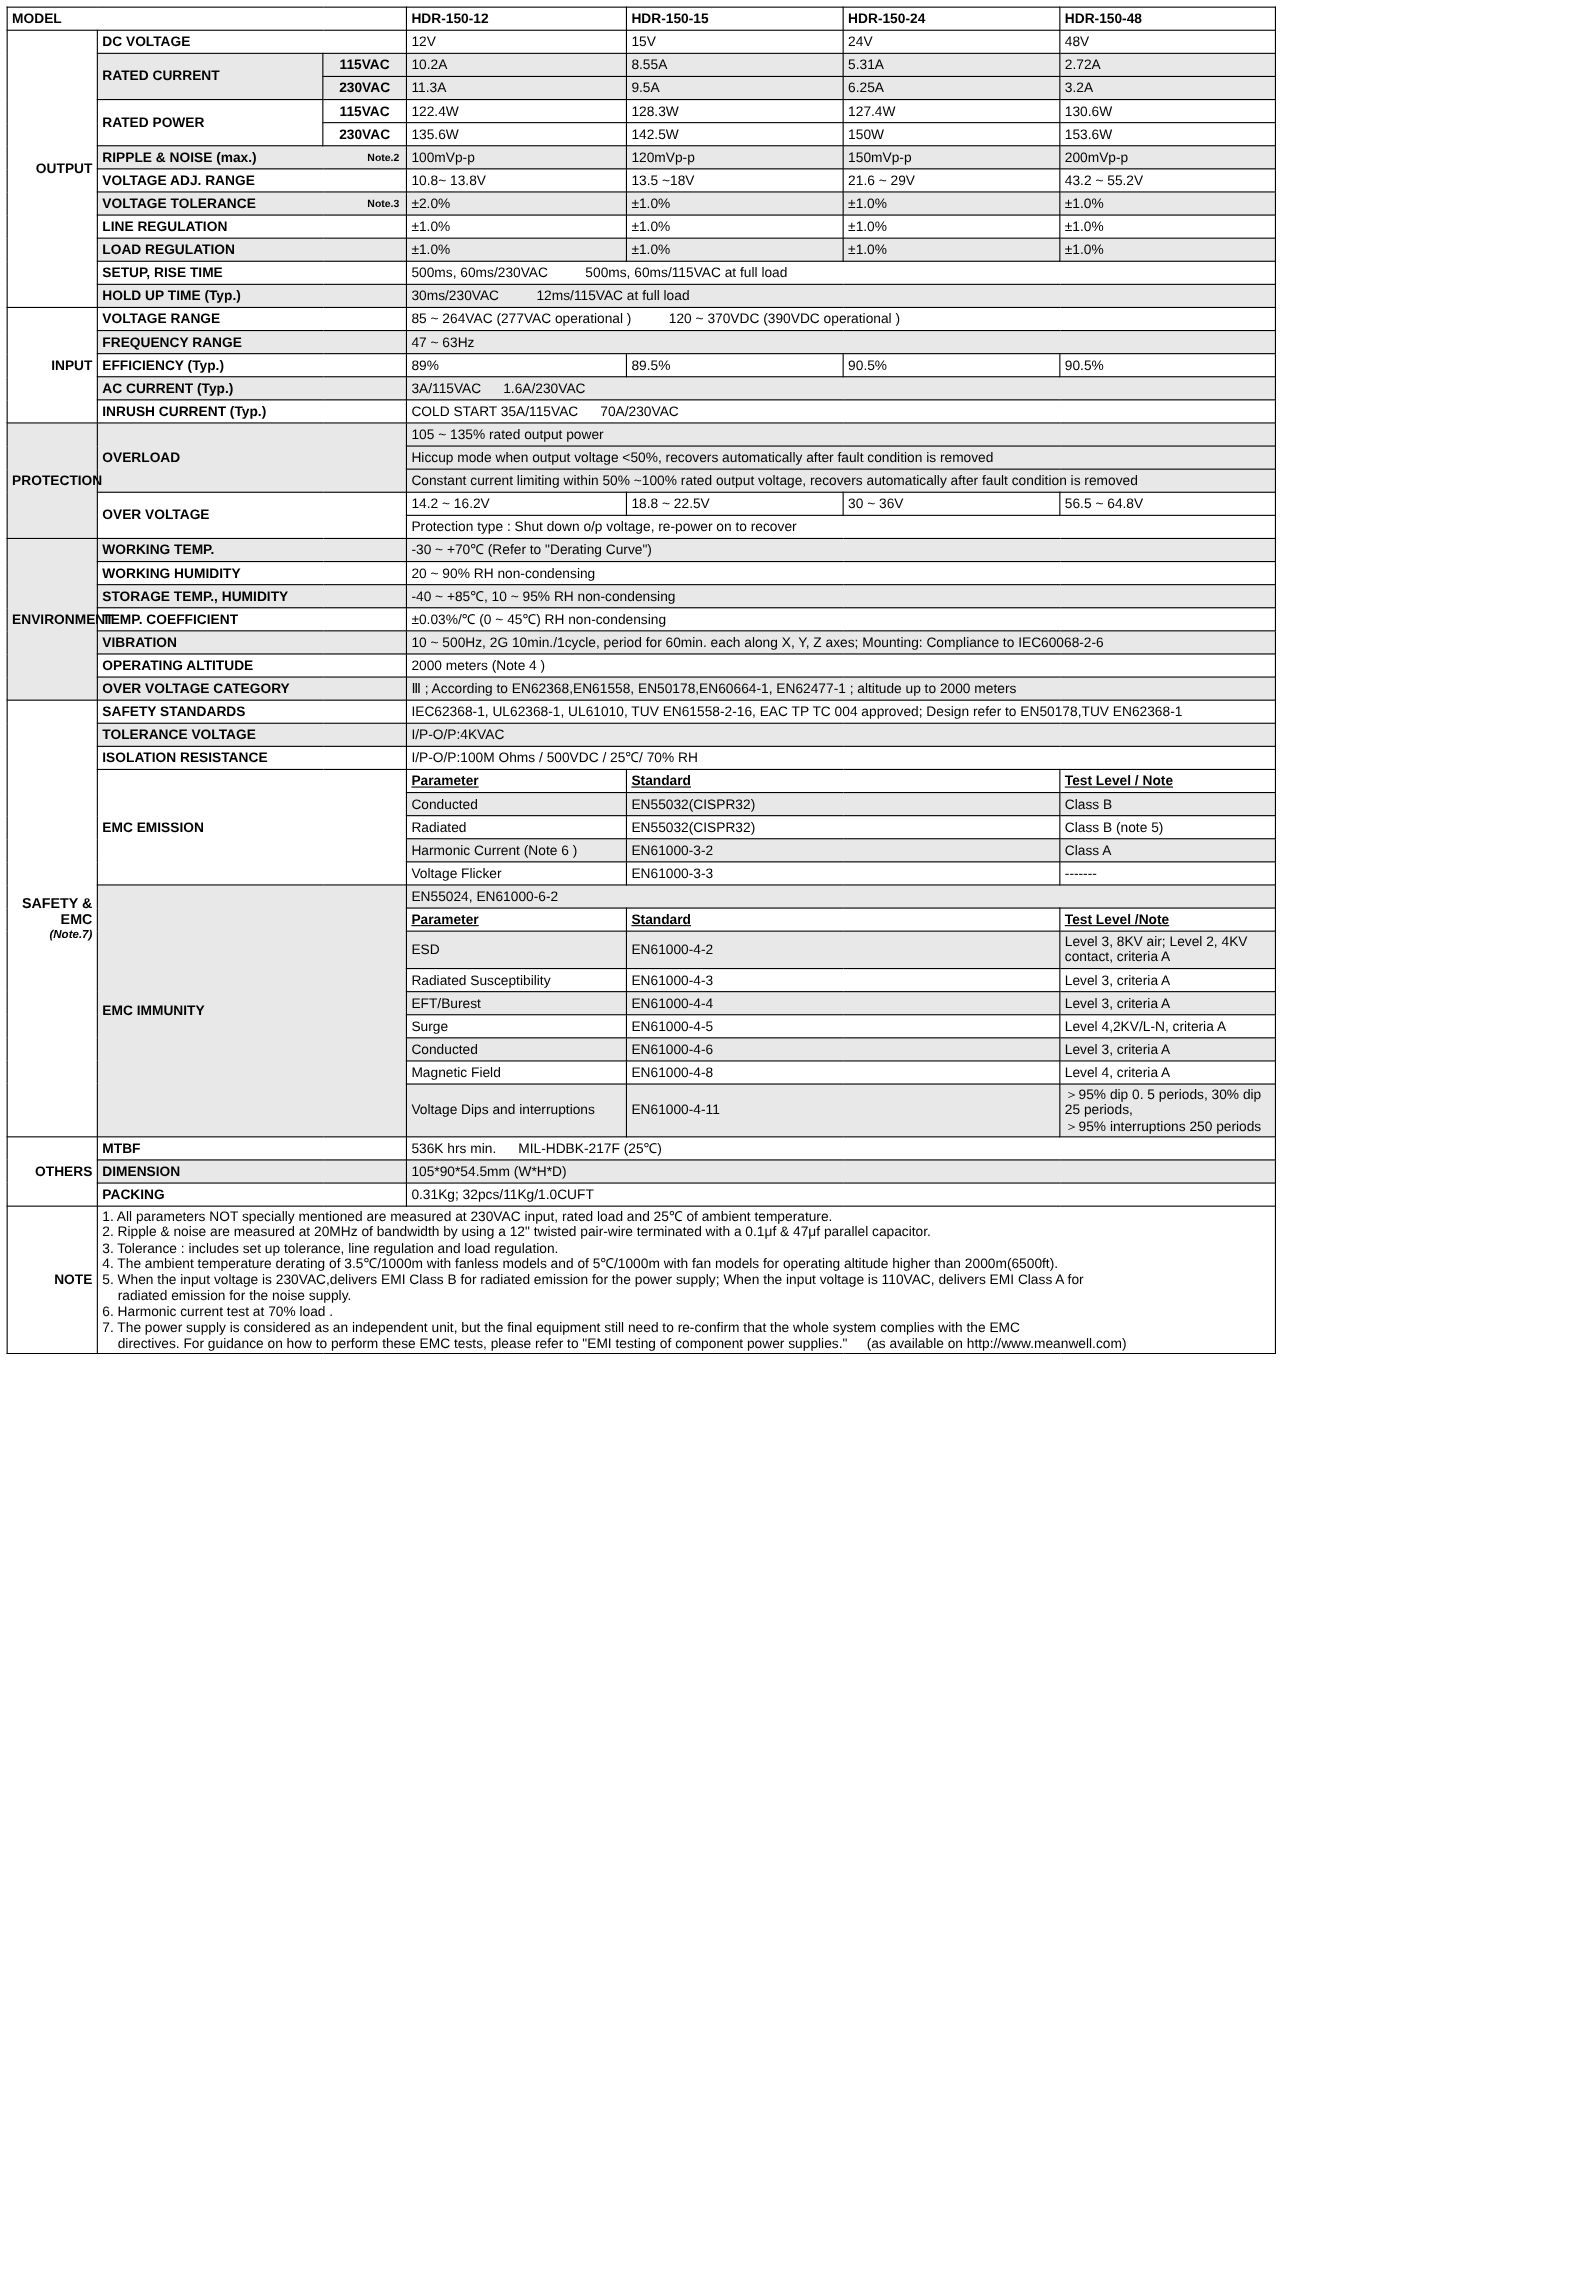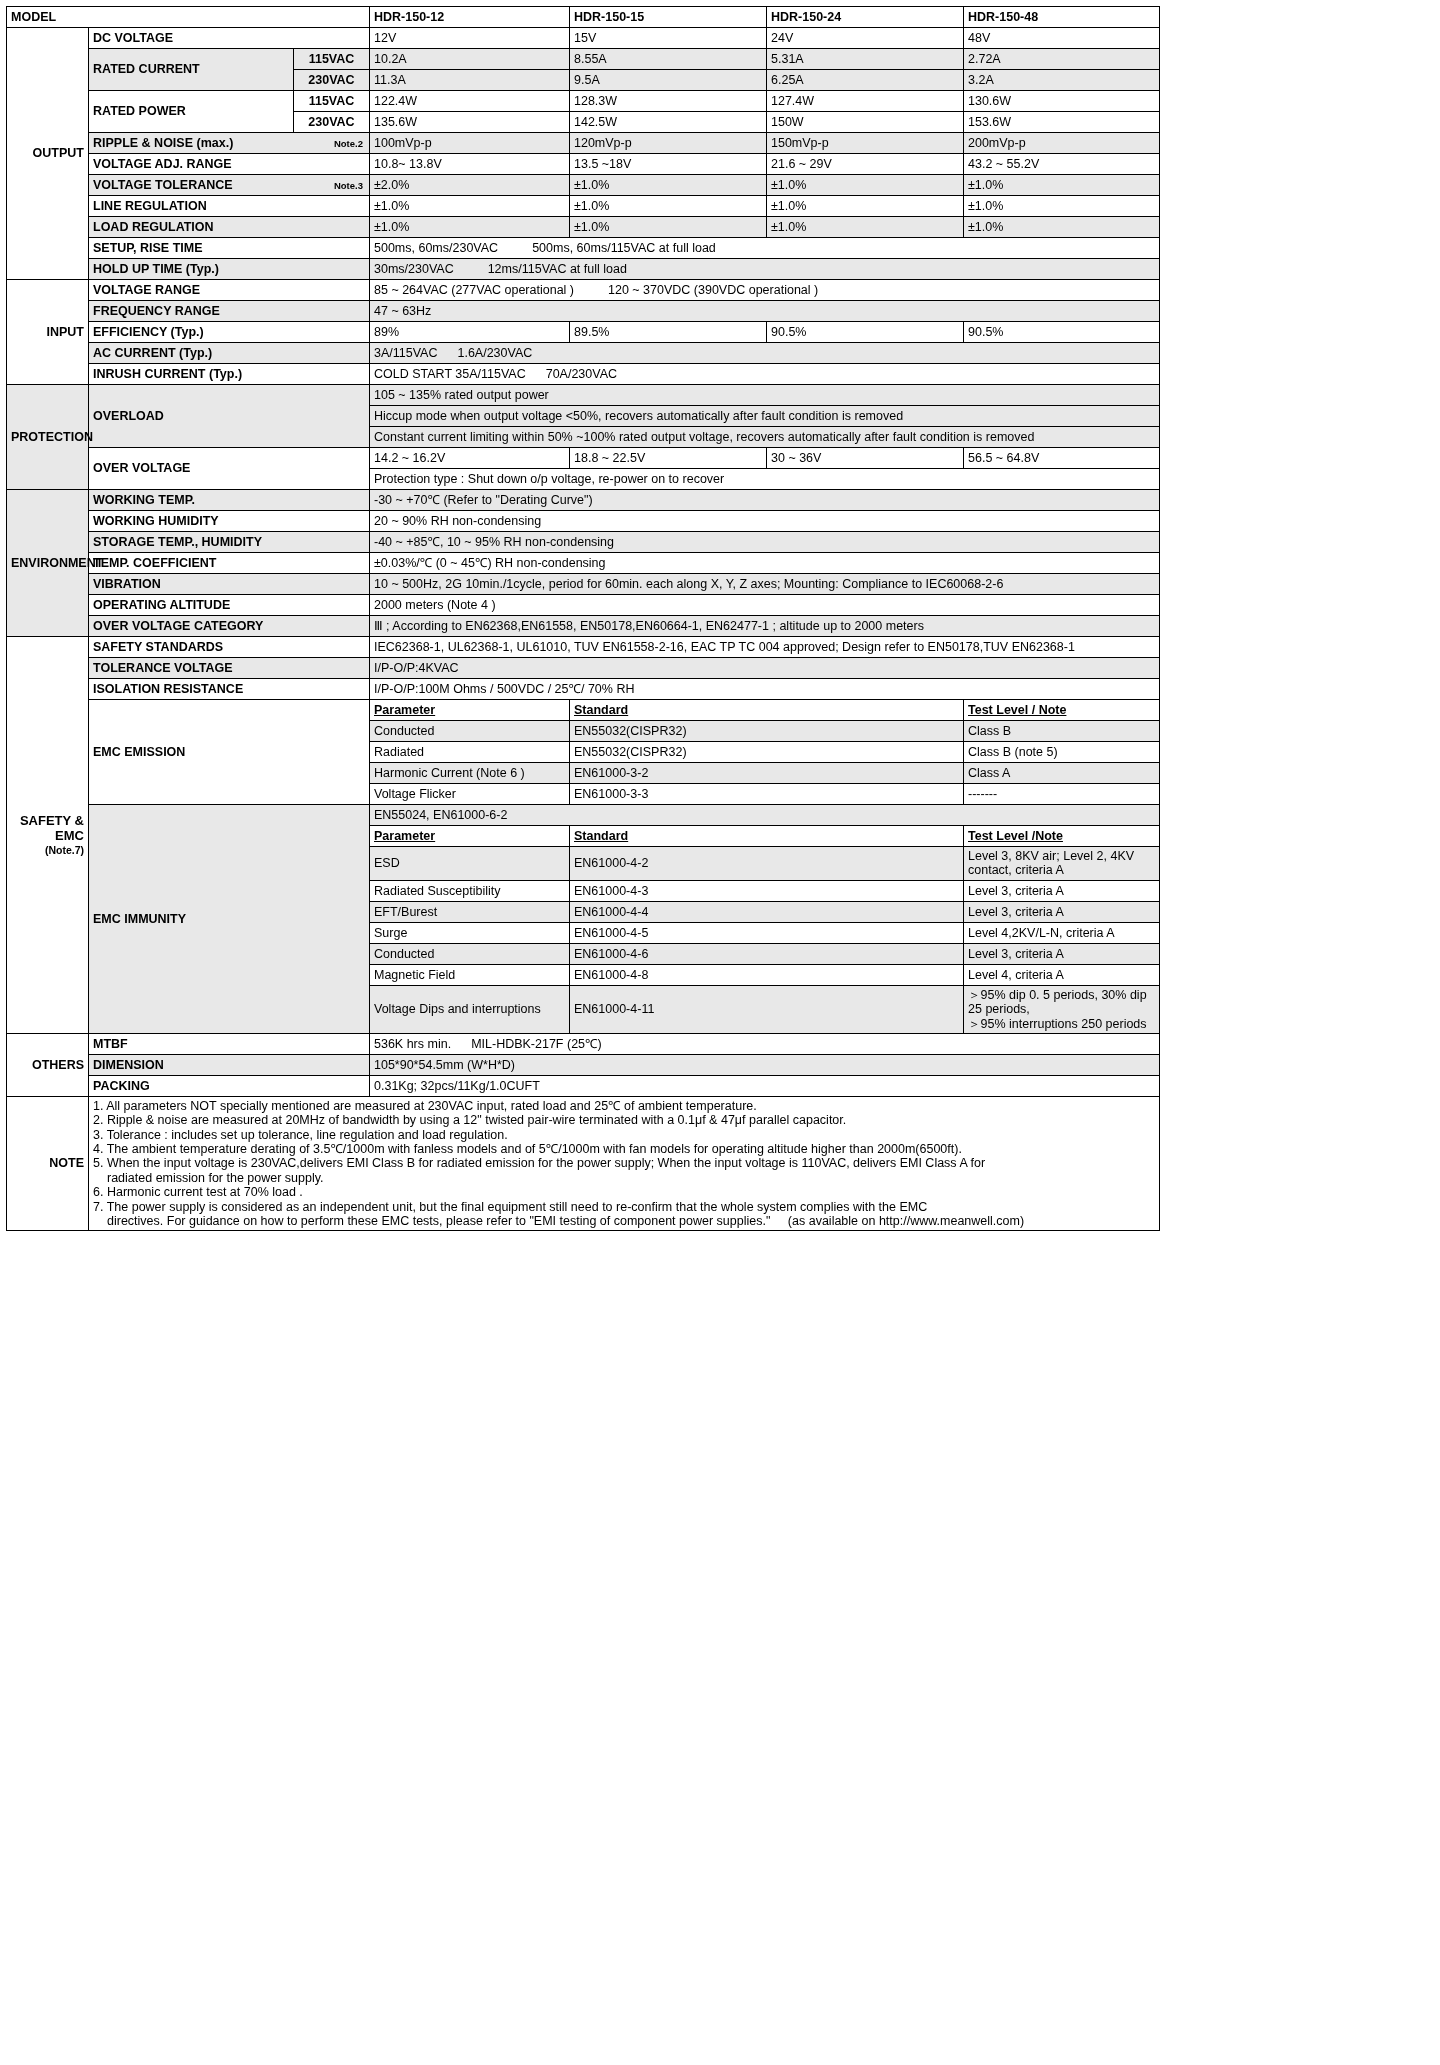--- a/index.html
+++ b/index.html
@@ -82,21 +82,21 @@
   .twoline{line-height:1.3;}
   .notecell{
     font-size:12px;
     line-height:1.58;
     padding:6px 8px 10px 10px;
     vertical-align:top;
   }
   .notecell .ln{white-space:nowrap;}
   .notecell .ind{padding-left:14px;display:inline-block;}
   .sectnote{font-weight:bold;font-size:13px;}
-  .sectsub{font-weight:bold;font-size:10.5px;}
+  .sectsub{font-weight:bold;font-size:10.5px;font-style:italic;}
   .tall{height:40px}
   .pm{font-size:12.5px;}
 </style>
 </head>
 <body>
 
 <div id="sheet">
 <table class="spec">
   <colgroup>
     <col class="c-sect">
@@ -411,21 +411,21 @@
   </tr>
 
   <tr>
     <td class="sect">NOTE</td>
     <td class="notecell" colspan="6">
       <div class="ln">1. All parameters NOT specially mentioned are measured at 230VAC input, rated load and 25℃ of ambient temperature.</div>
       <div class="ln">2. Ripple &amp; noise are measured at 20MHz of bandwidth by using a 12" twisted pair-wire terminated with a 0.1μf &amp; 47μf parallel capacitor.</div>
       <div class="ln">3. Tolerance : includes set up tolerance, line regulation and load regulation.</div>
       <div class="ln">4. The ambient temperature derating of 3.5℃/1000m with fanless models and of 5℃/1000m with fan models for operating altitude higher than 2000m(6500ft).</div>
       <div class="ln">5. When the input voltage is 230VAC,delivers EMI Class B  for  radiated emission for the power supply; When the input voltage is 110VAC, delivers EMI Class A for</div>
-      <div class="ln ind">radiated emission for the power supply.</div>
+      <div class="ln ind">radiated emission for the noise supply.</div>
       <div class="ln">6. Harmonic current test at 70% load .</div>
       <div class="ln">7. The power supply is considered as an independent unit, but the final equipment still need to re-confirm that the whole system complies with the EMC</div>
       <div class="ln ind">directives. For guidance on how to perform these EMC tests, please refer to "EMI testing of component power supplies."</div>
       <div class="ln ind">(as available on http://www.meanwell.com)</div>
     </td>
   </tr>
 
   </tbody>
 </table>
 </div>

